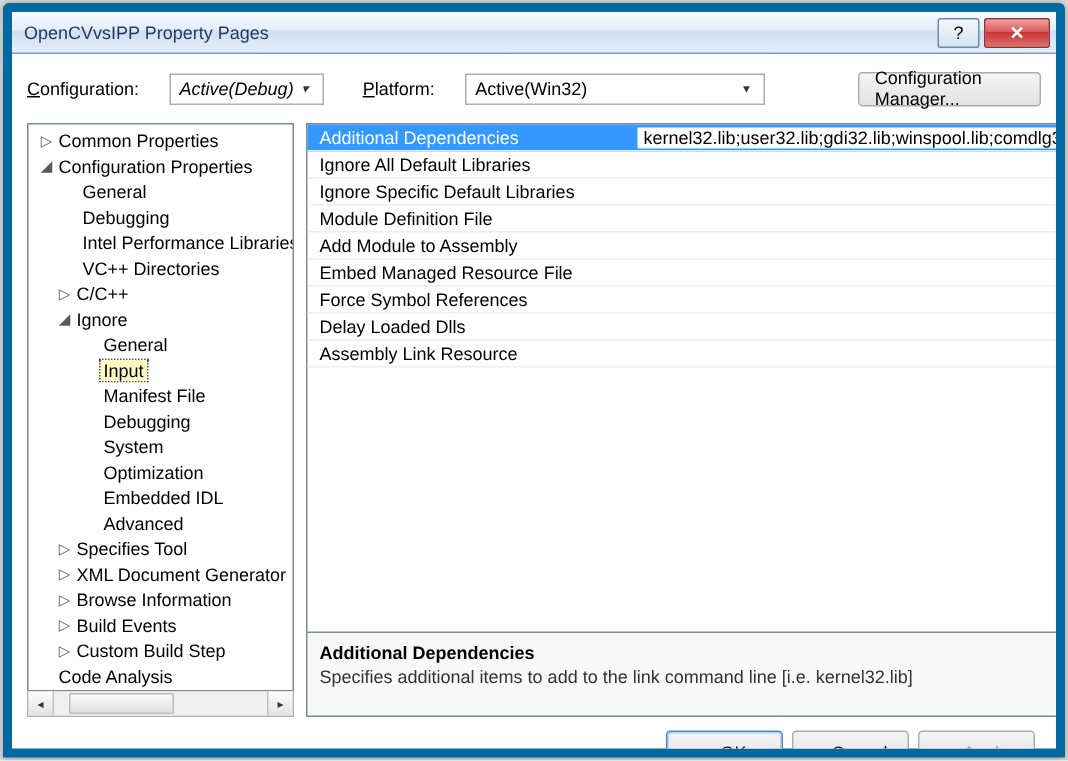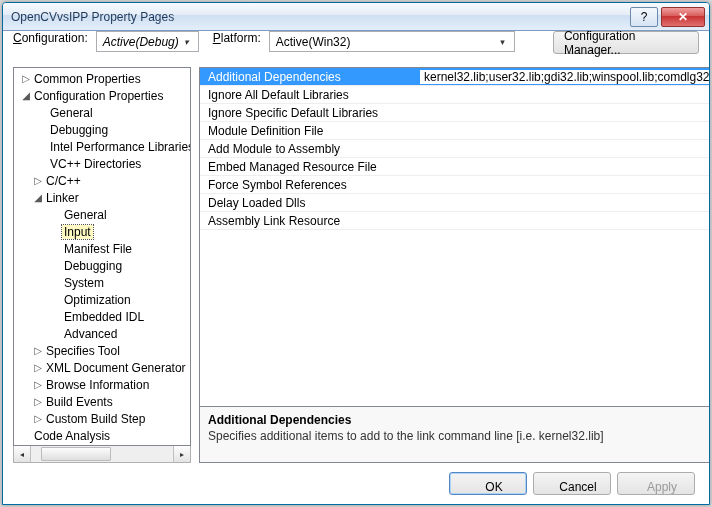--- a/index.html
+++ b/index.html
@@ -1,27 +1,27 @@
 <!DOCTYPE html>
 <html><head>
 <meta charset="utf-8">
 <style>
 * { box-sizing: border-box; margin: 0; padding: 0; font-family: "Segoe UI", Tahoma, sans-serif; font-size: 12px; }
 body { background: #d8d8d8; width: 712px; height: 507px; overflow: hidden; }
 
-.window { width: 708px; height: 503px; margin: 2px; background: #fff; border: 1px solid #0369a1; border-radius: 4px 4px 0 0; overflow: hidden; box-shadow: 0 0 4px rgba(0,0,0,0.3); }
+.window { width: 708px; height: 503px; margin: 2px; background: #fff; border: 6px solid #0369a1; border-radius: 4px 4px 0 0; overflow: hidden; box-shadow: 0 0 4px rgba(0,0,0,0.3); }
 
 .titlebar { height: 28px; background: linear-gradient(to bottom, #f8fbff 0%, #e4ecf7 45%, #cedff2 46%, #e4eef9 100%); border-bottom: 1px solid #7a9cc6; display: flex; align-items: center; padding-left: 8px; }
 .titlebar .title { color: #1e395b; flex: 1; }
 .tb-btn { height: 20px; display: flex; align-items: center; justify-content: center; border: 1px solid #6b8aac; background: linear-gradient(to bottom,#f4f8fd,#d5e3f3); margin-right: 3px; border-radius: 2px; }
 .tb-help { width: 28px; }
 .tb-close { width: 44px; background: linear-gradient(to bottom,#f0a0a0 0%,#d95b5b 45%,#c83333 46%,#e07070 100%); border-color:#93312f; color:#fff; font-size:13px; font-weight:bold; margin-right:4px;}
 .tb-help span, .tb-close span { pointer-events:none; }
 
-.toolbar { height: 36px; display: flex; align-items: flex-start; padding: 0 10px; gap: 8px; }
+.toolbar { height: 46px; display: flex; align-items: center; padding: 0 10px; gap: 20px; }
 .lbl { color:#000; }
 .lbl u { text-decoration: underline; }
 .combo { height: 21px; border: 1px solid #abadb3; background:#fff; display:flex; align-items:center; padding: 0 4px 0 6px; }
 .combo.config { width: 108px; font-style: italic; }
 .combo.platform { width: 260px; }
 .combo .val { flex:1; }
 .combo .arrow { width:15px; text-align:center; color:#333; font-size:9px; }
 .btn { height: 23px; border: 1px solid #acacac; border-radius:3px; background: linear-gradient(to bottom,#f5f5f5,#e2e2e2); padding: 0 10px; display:flex; align-items:center; }
 .cfgmgr { margin-left: 22px; }
 
@@ -115,21 +115,21 @@
           </div>
         <div class="tree-row ind3">
             <span class="txt">VC++ Directories</span>
           </div>
         <div class="tree-row ind2">
             <span class="tw">▷</span>
             <span class="txt">C/C++</span>
           </div>
         <div class="tree-row ind2">
             <span class="tw">◢</span>
-            <span class="txt">Linker</span>
+            <span class="txt">Ignore</span>
           </div>
         <div class="tree-row ind4">
             <span class="txt">General</span>
           </div>
         <div class="tree-row ind4 sel">
             <span class="txt">Input</span>
           </div>
         <div class="tree-row ind4">
             <span class="txt">Manifest File</span>
           </div>

